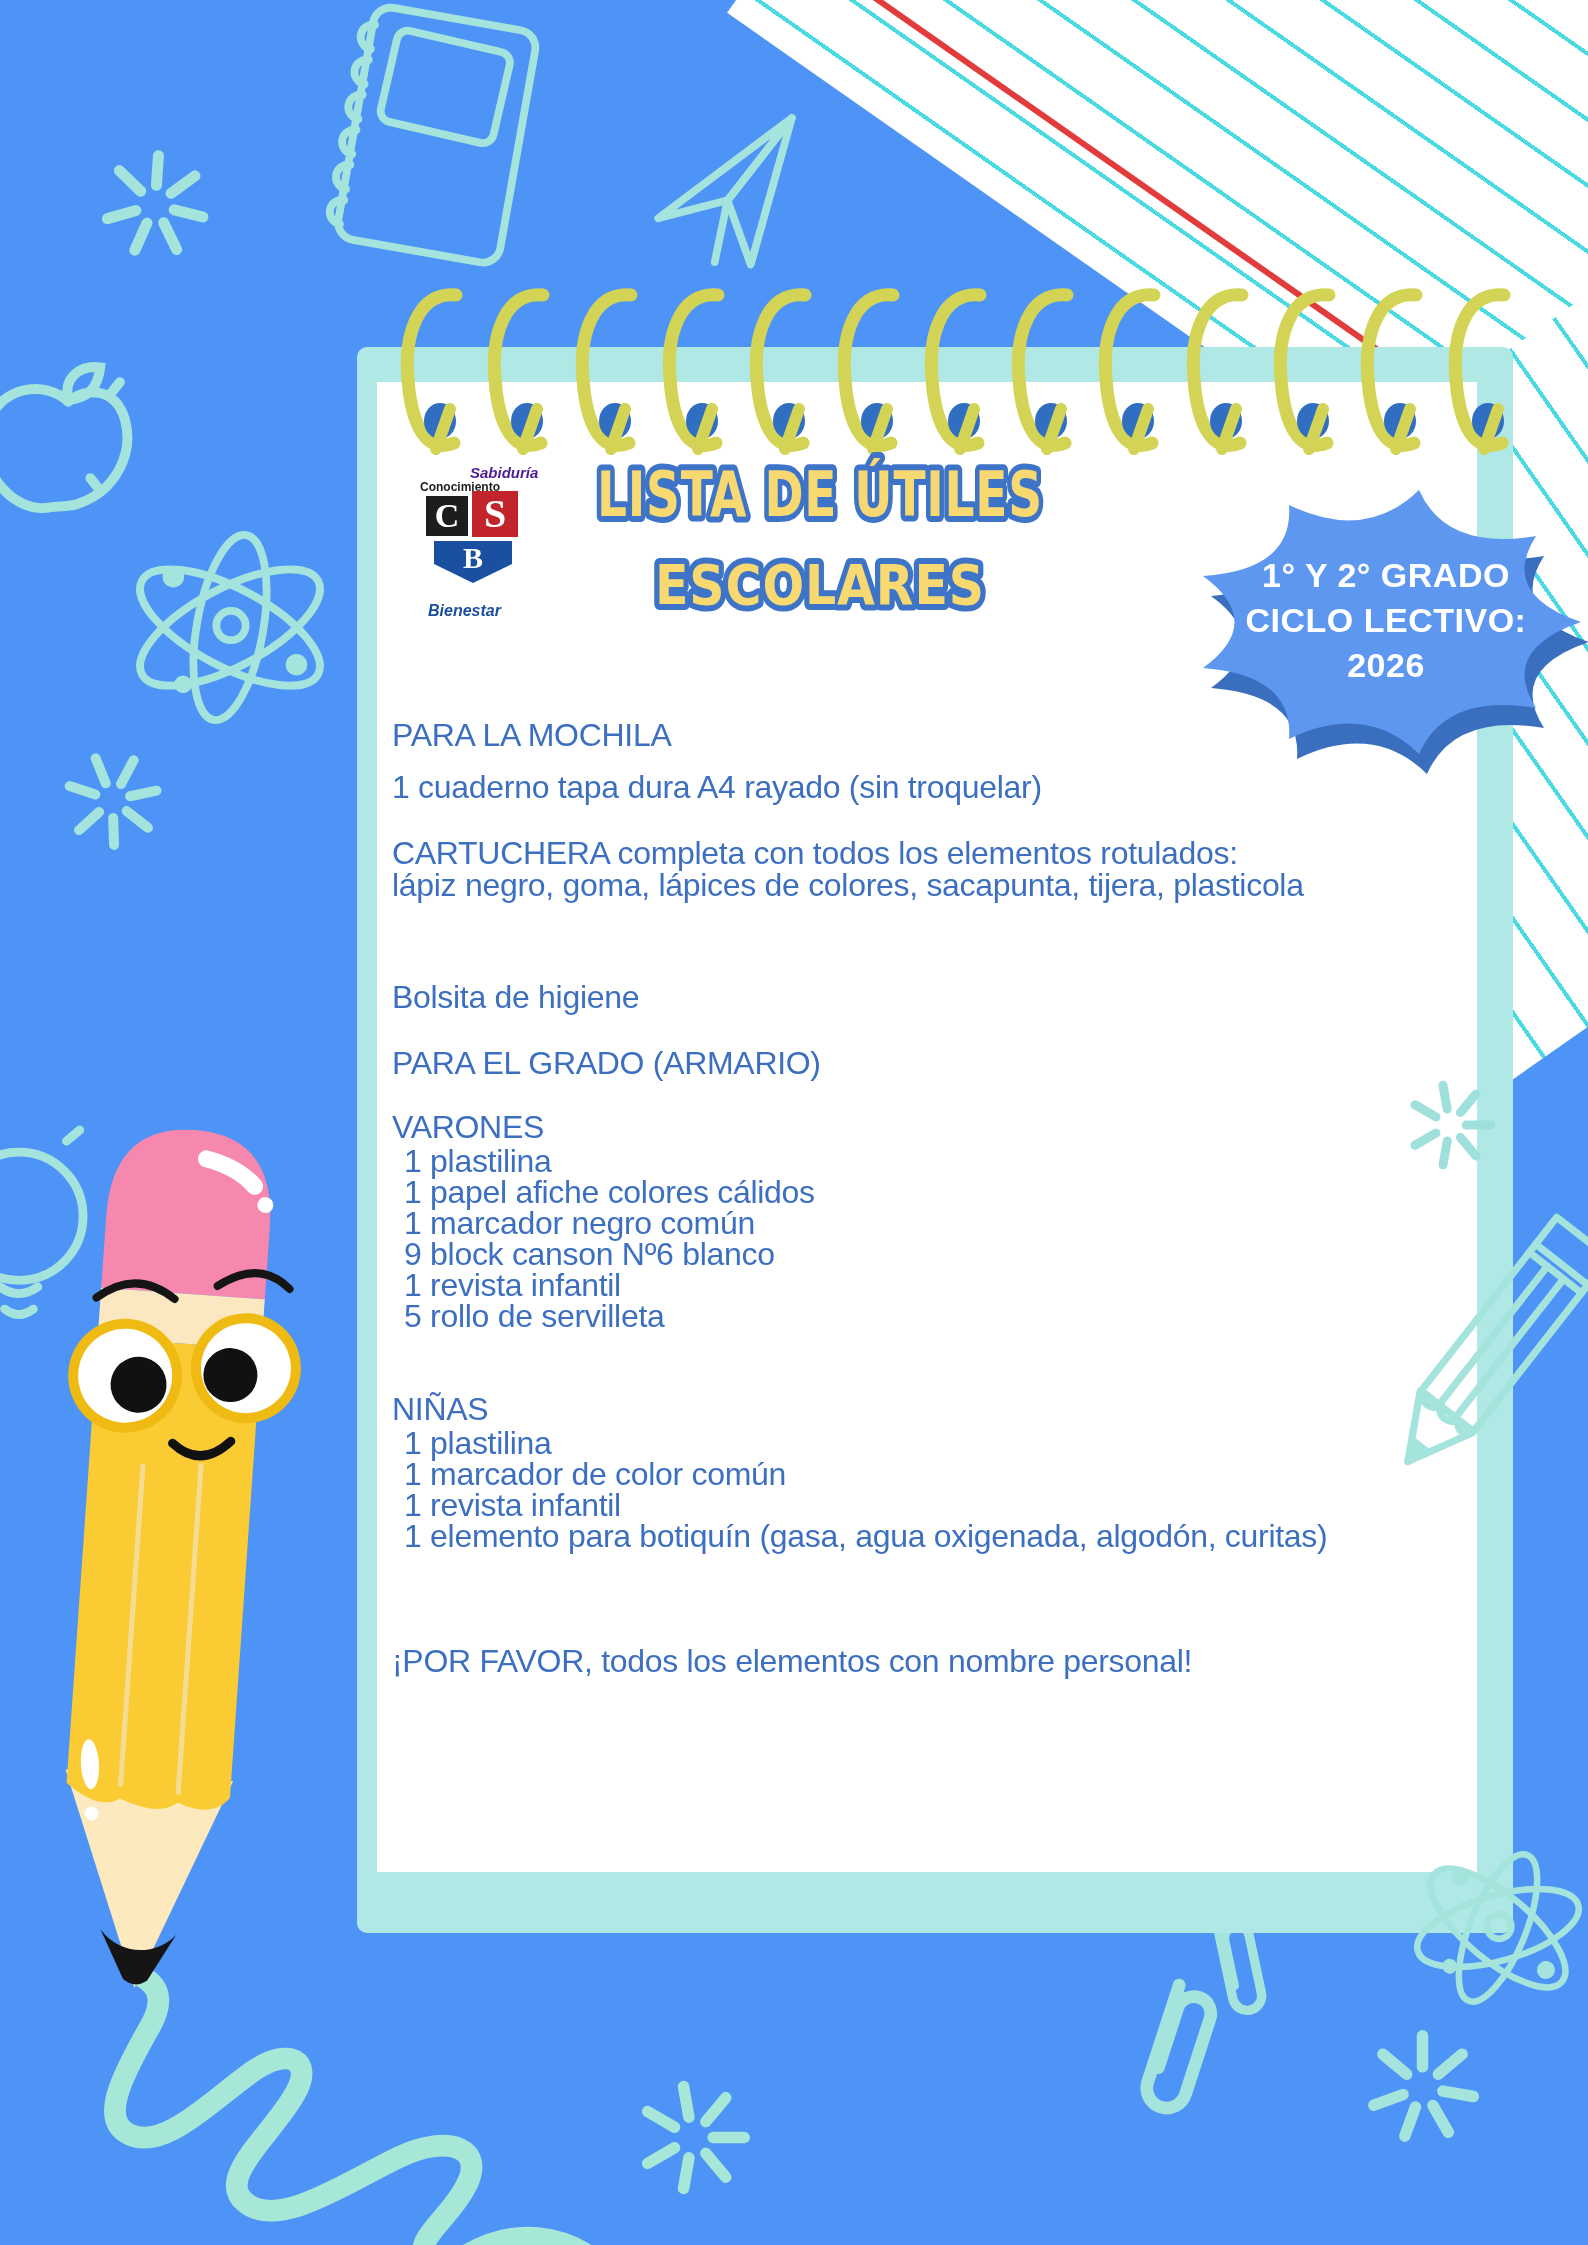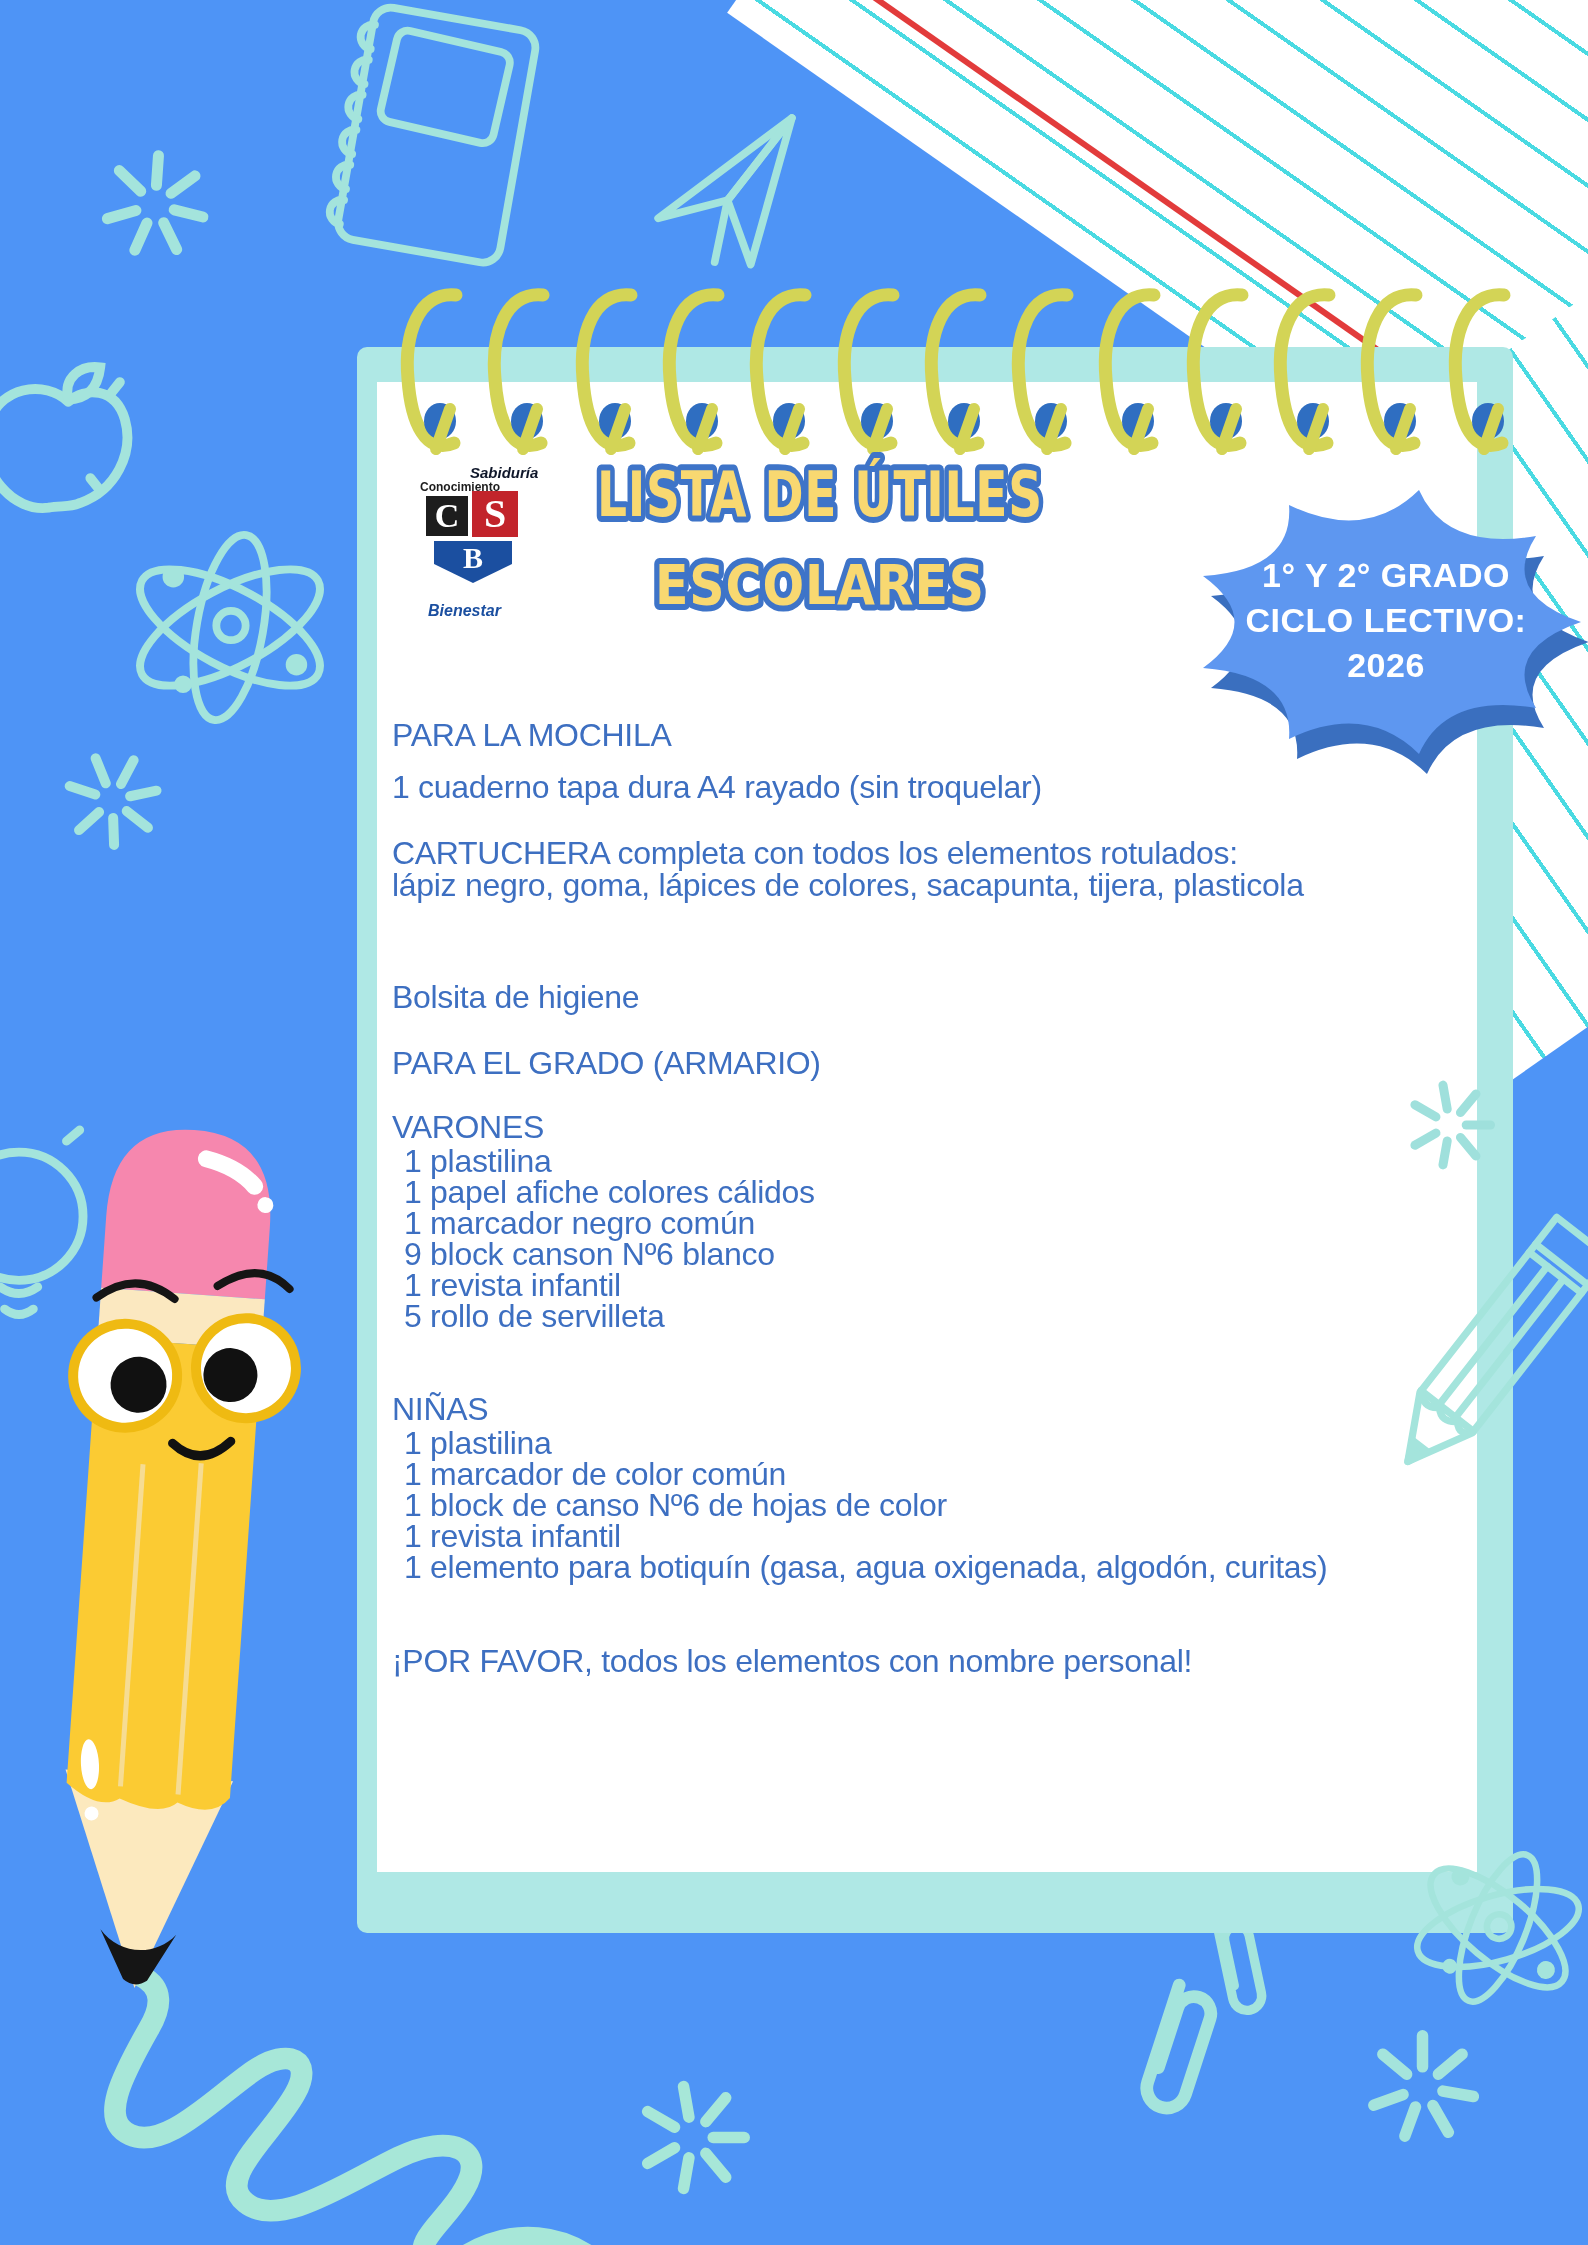--- a/index.html
+++ b/index.html
@@ -20,21 +20,21 @@
   .pad{position:absolute;left:357px;top:347px;width:1156px;height:1586px;
        background:#AFE8E5;border-radius:10px;z-index:4;}
   .pad-paper{position:absolute;left:20px;top:35px;width:1100px;height:1490px;background:#ffffff;}
 
   
   #coils{position:absolute;left:0;top:0;z-index:5;}
 
   
   .logo{position:absolute;left:408px;top:462px;width:140px;height:150px;z-index:6;}
   .lg-cono{position:absolute;left:12px;top:18px;font-size:12px;font-weight:bold;color:#1d1d1d;}
-  .lg-sab{position:absolute;left:62px;top:2px;font-size:15px;font-weight:bold;color:#0f172a;font-style:italic;}
+  .lg-sab{position:absolute;left:62px;top:2px;font-size:15px;font-weight:bold;color:#4c1d95;font-style:italic;}
   .lg-c{position:absolute;left:18px;top:34px;width:42px;height:40px;background:#1d1d1d;color:#fff;
         font-family:"Liberation Serif",serif;font-size:34px;font-weight:bold;text-align:center;line-height:40px;}
   .lg-s{position:absolute;left:64px;top:29px;width:46px;height:46px;background:#C2242B;color:#fff;
         font-family:"Liberation Serif",serif;font-size:40px;font-weight:bold;text-align:center;line-height:46px;}
   .lg-b{position:absolute;left:26px;top:79px;width:78px;height:42px;background:#1B4FA0;color:#fff;
         font-family:"Liberation Serif",serif;font-size:30px;font-weight:bold;text-align:center;line-height:34px;
         clip-path:polygon(0 0,100% 0,100% 55%,50% 100%,0 55%);}
   .lg-bien{position:absolute;left:20px;top:140px;font-size:16px;font-weight:bold;font-style:italic;color:#1B4FA0;}
 
   
@@ -262,21 +262,21 @@
 
   <div class="txt" style="top:720px">PARA LA MOCHILA</div>
   <div class="txt" style="top:772px">1 cuaderno tapa dura A4 rayado (sin troquelar)</div>
   <div class="txt" style="top:838px">CARTUCHERA completa con todos los elementos rotulados:</div>
   <div class="txt" style="top:870px">lápiz negro, goma, lápices de colores, sacapunta, tijera, plasticola</div>
   <div class="txt" style="top:982px">Bolsita de higiene</div>
   <div class="txt" style="top:1048px">PARA EL GRADO (ARMARIO)</div>
   <div class="txt" style="top:1112px">VARONES</div>
   <div class="txt txt-ind" style="top:1146px"><div>1 plastilina</div><div>1 papel afiche colores cálidos</div><div>1 marcador negro común</div><div>9 block canson Nº6 blanco</div><div>1 revista infantil</div><div>5 rollo de servilleta</div></div>
   <div class="txt" style="top:1394px">NIÑAS</div>
-  <div class="txt txt-ind" style="top:1428px"><div>1 plastilina</div><div>1 marcador de color común</div><div>1 block de canso Nº6 de hojas de color</div><div>1 revista infantil</div><div>1 elemento para botiquín (gasa, agua oxigenada, algodón, curitas)</div></div>
+  <div class="txt txt-ind" style="top:1428px"><div>1 plastilina</div><div>1 marcador de color común</div><div>1 revista infantil</div><div>1 elemento para botiquín (gasa, agua oxigenada, algodón, curitas)</div></div>
   <div class="txt" style="top:1646px">¡POR FAVOR, todos los elementos con nombre personal!</div>
 
   <svg class="doodle doodle-top abs" style="left:1405px;top:1080px;width:90px;height:90px;color:#9FE0DC">
       <use href="#sparkle-sym"></use>
     </svg>
 
   <svg class="doodle doodle-top abs" style="left:1415px;top:1195px;width:160px;height:310px;transform:rotate(38deg);color:#A4E4DC" viewBox="0 0 140 300">
     <g fill="none" stroke="currentColor" stroke-width="7" stroke-linecap="round" stroke-linejoin="round">
       <path d="M38,12 L102,12 L102,225 L38,225 Z"></path>
       <path d="M38,45 L102,45 M38,55 L102,55"></path>

